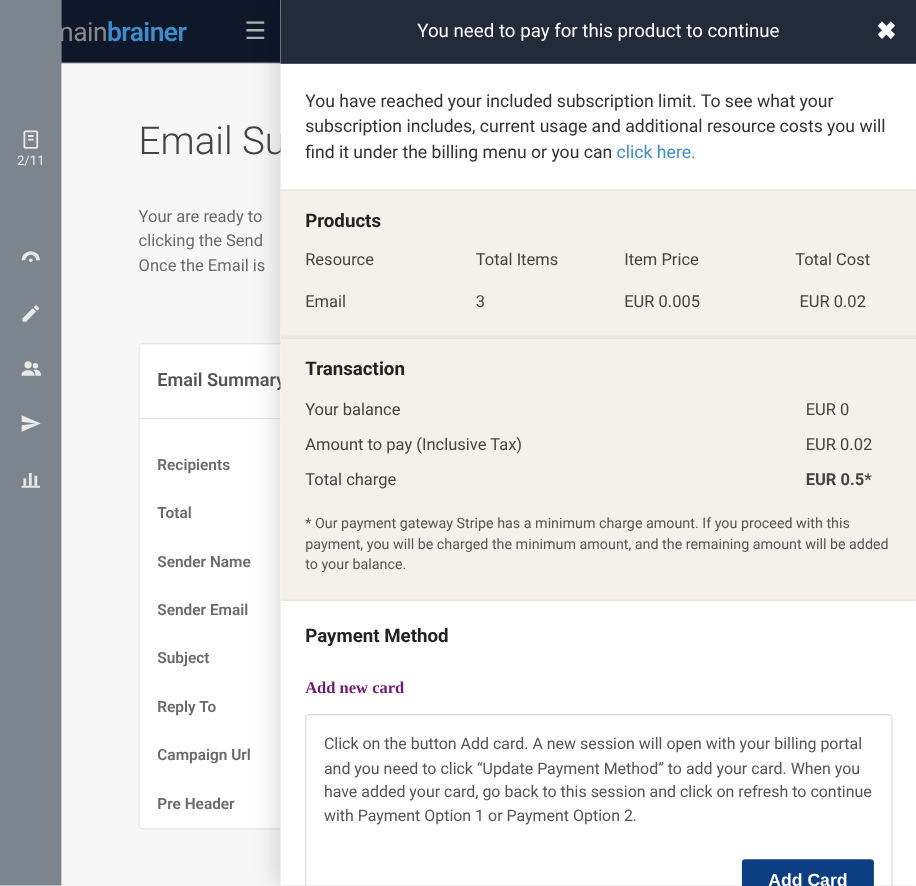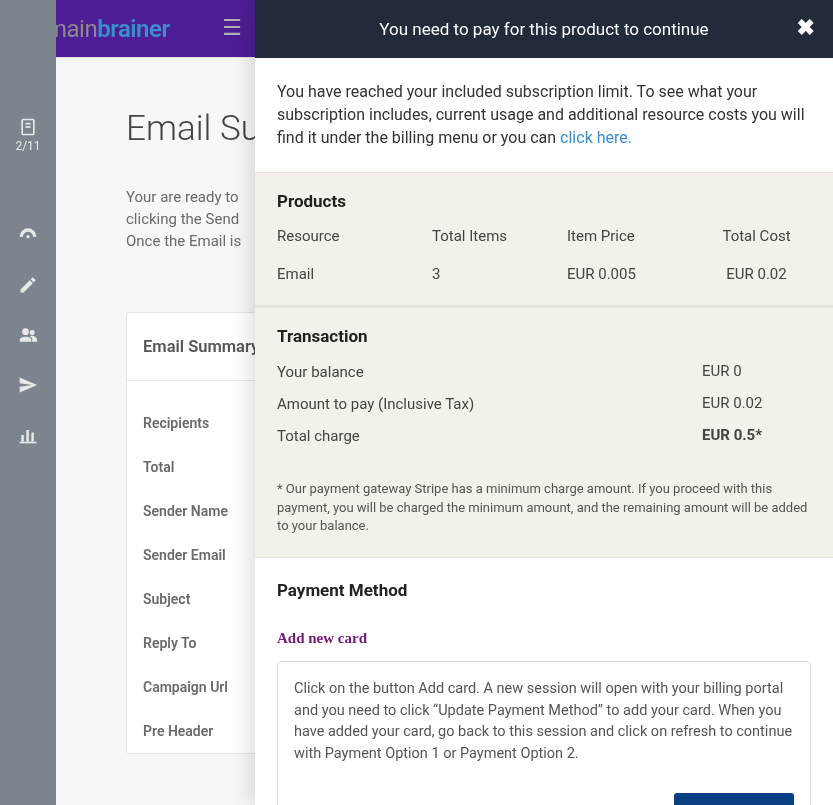--- a/index.html
+++ b/index.html
@@ -5,21 +5,21 @@
 * { margin: 0; padding: 0; box-sizing: border-box; }
 body { font-family: -apple-system, BlinkMacSystemFont, "Segoe UI", Roboto, Arial, sans-serif; background: #f0f0f0; overflow: hidden; width: 833px; height: 805px; position: relative; }
 
 
 .sidebar { position: absolute; left: 0; top: 0; width: 56px; height: 805px; background: #7c858d; display: flex; flex-direction: column; align-items: center; padding-top: 110px; }
 .sidebar .nav-item { width: 36px; height: 50px; display: flex; flex-direction: column; align-items: center; justify-content: center; color: #e8e8e8; cursor: pointer; font-size: 12px; }
 .sidebar .nav-item svg { width: 20px; height: 20px; }
 .sidebar .nav-item .step-text { font-size: 12px; margin-top: 2px; }
 
 
-.topbar { position: absolute; left: 0; top: 0; width: 255px; height: 58px; background: #4c1d95; border-bottom: 1px solid #e4e4e4; display: flex; align-items: center; padding-left: 10px; }
+.topbar { position: absolute; left: 0; top: 0; width: 255px; height: 58px; background: #0f172a; border-bottom: 1px solid #e4e4e4; display: flex; align-items: center; padding-left: 10px; }
 .logo { display: flex; align-items: center; font-size: 24px; font-weight: 400; color: #8a8a8a; letter-spacing: -0.5px; }
 .logo svg { margin-right: 6px; }
 .logo .brand-main { color: #8a8a8a; font-weight: 400; }
 .logo .brand-brain { color: #3b8ecb; font-weight: 600; }
 .hamburger { position: absolute; right: 13px; top: 15px; color: #b0b0b0; font-size: 22px; }
 
 
 .main-area { position: absolute; left: 56px; top: 58px; width: 777px; height: 747px; background: #f7f7f7; padding: 50px 70px 0 70px; color: #333; }
 .page-title { font-size: 35px; font-weight: 300; color: #444; margin-bottom: 38px; }
 .page-desc { font-size: 15px; color: #6a6a6a; line-height: 1.45; margin-bottom: 60px; }
@@ -41,25 +41,25 @@
 .section-cream { background: #f4f1ea; padding: 18px 22px 22px 22px; border-top: 1px solid #e8e4d9; border-bottom: 1px solid #e8e4d9; }
 .section-cream h3 { font-size: 17px; font-weight: 700; color: #222; margin-bottom: 16px; }
 .ptable-head { display: flex; margin-bottom: 20px; font-size: 15px; color: #444; }
 .ptable-row { display: flex; font-size: 15px; color: #444; }
 .pc-1 { width: 155px; }
 .pc-2 { width: 135px; }
 .pc-3 { width: 135px; }
 .pc-4 { flex: 1; text-align: center; }
 
 .section-gap { height: 1px; background: #e4e4e4; }
-.trans-row { display: flex; align-items: flex-start; margin-bottom: 12px; font-size: 15px; color: #444; }
+.trans-row { display: flex; align-items: center; margin-bottom: 12px; font-size: 15px; color: #444; gap: 30px; }
 .trans-row .label { width: 425px; line-height: 1.35; }
 .trans-row .value { flex: 1; text-align: left; }
 .trans-row .value.bold { font-weight: 700; }
-.disclaimer { font-size: 13px; color: #555; line-height: 1.4; margin-top: 34px; }
+.disclaimer { font-size: 13px; color: #555; line-height: 1.4; margin-top: 22px; }
 
 .payment-section { padding: 22px; }
 .payment-section h3 { font-size: 17px; font-weight: 700; color: #222; margin-bottom: 30px; }
 .add-card-label { font-size: 15px; font-weight: 600; color: #701a75; margin-bottom: 14px; font-family: Liberation Serif, serif; }
 .card-box { border: 1px solid #d8d8d8; border-radius: 4px; padding: 16px; }
 .card-box p { font-size: 14.5px; color: #555; line-height: 1.5; margin-bottom: 28px; }
 .add-card-btn { background: #0b3e82; color: #ffffff; border: none; padding: 11px 24px; font-size: 16px; font-weight: 600; border-radius: 3px; float: right; cursor: pointer; }
 .clearfix::after { content: ""; display: table; clear: both; }
 </style>
 </head>

